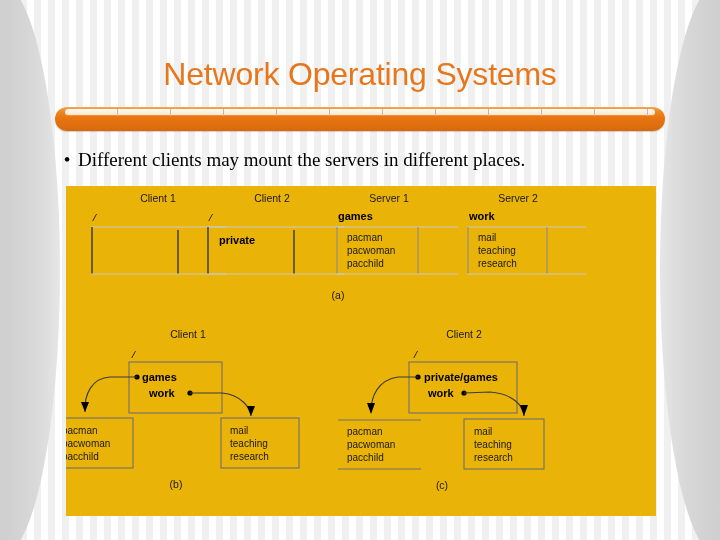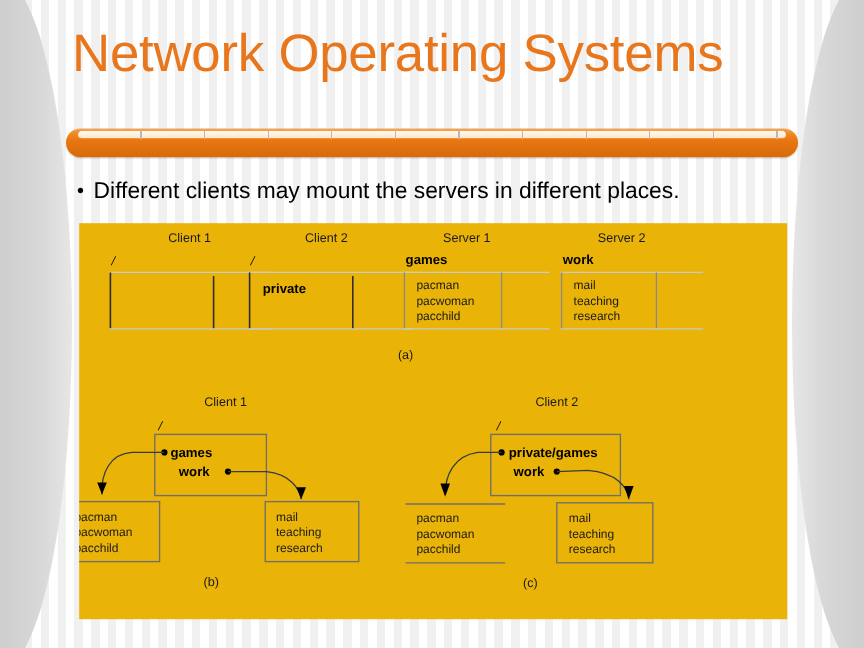--- a/index.html
+++ b/index.html
@@ -32,25 +32,25 @@
     left:-26px;
     border-radius:0 70% 70% 0 / 0 50% 50% 0;
   }
   .side-right{
     right:-26px;
     background:linear-gradient(to left,#d2d2d2 0%,#cfcfcf 35%,#d8d8d8 70%,#e6e6e6 100%);
     border-radius:70% 0 0 70% / 50% 0 0 50%;
   }
   
   .title{
-    position:absolute;left:60px;top:17px;width:600px;height:56px;
+    position:absolute;left:60px;top:46px;width:600px;height:56px;
     z-index:5;
-    font-size:44px;line-height:56px;
+    font-size:32px;line-height:56px;
     color:#E8761C;
-    text-align:left;
+    text-align:center;
     white-space:nowrap;
     letter-spacing:-0.2px;
   }
   
   .divider-wrap{
     position:absolute;left:55px;top:107px;width:610px;height:24px;z-index:5;
   }
   .pill{
     position:absolute;inset:0;
     border-radius:12px;
@@ -75,21 +75,21 @@
   .bullet-row{
     position:absolute;left:56px;top:148px;width:620px;z-index:5;
     display:flex;align-items:flex-start;
   }
   .bullet-dot{
     font-family:"Liberation Serif",serif;
     font-size:19px;line-height:24px;color:#000;
     width:22px;flex:0 0 22px;text-align:center;
   }
   .bullet-text{
-    font-family:Liberation Sans, sans-serif;
+    font-family:Liberation Serif, serif;
     font-size:19px;line-height:24px;color:#000;
     white-space:nowrap;
   }
   
   .figure{
     position:absolute;left:66px;top:186px;width:590px;height:330px;
     background:#eab308;z-index:4;
   }
   svg.fig{display:block;width:590px;height:330px;}
   .lbl       {font-family:"Liberation Sans",sans-serif;font-size:10.5px;fill:#1a1a1a;}

